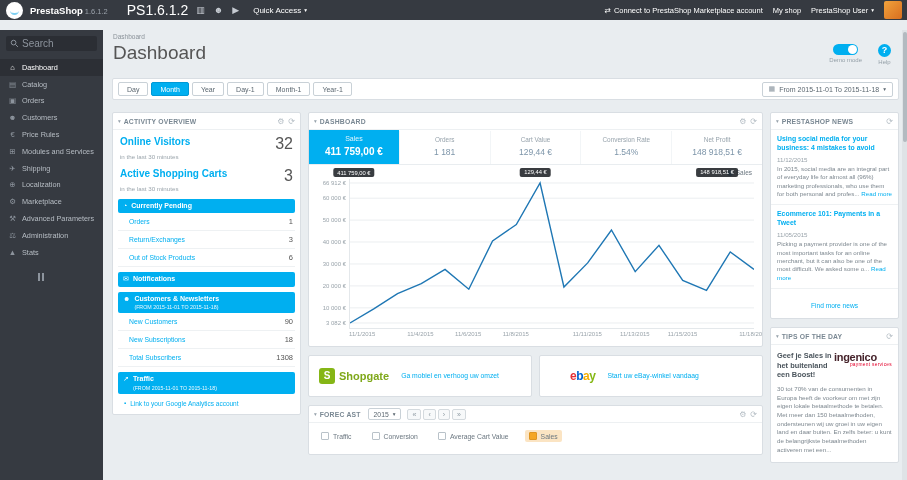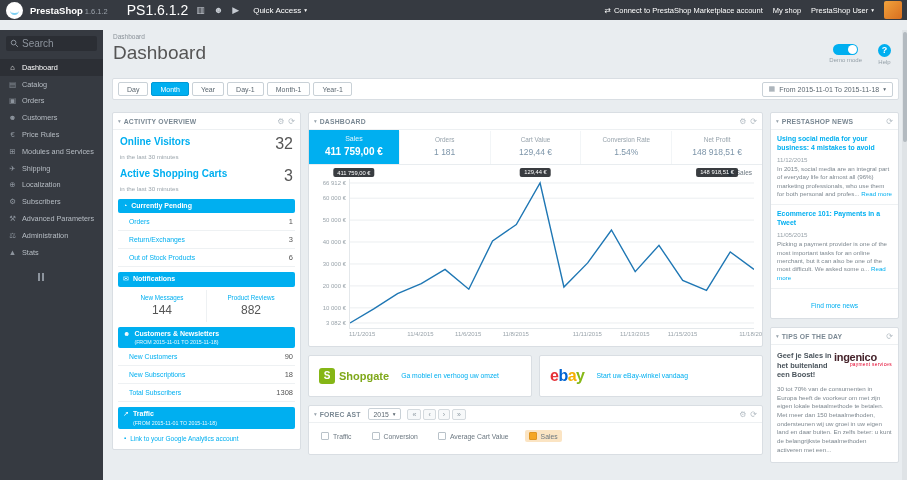--- a/index.html
+++ b/index.html
@@ -124,21 +124,21 @@
 
   
   .promos{display:flex;gap:7px;}
   .promo{flex:1;min-width:0;background:#fff;border:1px solid #d9dee3;border-radius:2px;height:42px;
     display:flex;align-items:center;gap:12px;padding:0 10px;}
   .sg-logo{display:flex;align-items:center;gap:4px;flex:none;}
   .sg-badge{width:16px;height:16px;background:#85b616;border-radius:3px;color:#fff;font-size:10px;
     font-weight:bold;text-align:center;line-height:16px;}
   .sg-name{color:#7fa81a;font-size:11px;font-weight:bold;}
   .promo-link{color:#00aff0;font-size:6.8px;line-height:1.3;}
-  .ebay-logo{font-size:16px;font-weight:bold;flex:none;letter-spacing:-.5px;}
+  .ebay-logo{font-size:12px;font-weight:bold;flex:none;letter-spacing:-.5px;margin-left:20px;}
 
   
   .forecast .ph-title{flex:none;}
   .year-select{display:flex;align-items:center;gap:4px;border:1px solid #c9d1d7;border-radius:2px;
     padding:1.5px 5px;font-size:6.8px;color:#5b6770;cursor:pointer;margin-left:4px;}
   .fnav{display:flex;gap:2px;margin-left:3px;}
   .fnav-btn{border:1px solid #d4dade;border-radius:2px;color:#8d99a2;font-size:7px;padding:1px 4px;
     cursor:pointer;background:#f7f9fa;}
   .fbody{display:flex;gap:12px;align-items:center;padding:7px 8px 12px;}
   .chip{display:flex;align-items:center;gap:4px;font-size:6.8px;color:#6b7780;cursor:pointer;
@@ -232,21 +232,21 @@
       <div class="side-item">
         <span class="s-ic">✈</span>
         <span class="s-lb">Shipping</span>
       </div>
       <div class="side-item">
         <span class="s-ic">⊕</span>
         <span class="s-lb">Localization</span>
       </div>
       <div class="side-item">
         <span class="s-ic">⚙</span>
-        <span class="s-lb">Subscribers</span>
+        <span class="s-lb">Marketplace</span>
       </div>
       <div class="side-item">
         <span class="s-ic">⚒</span>
         <span class="s-lb">Advanced Parameters</span>
       </div>
       <div class="side-item">
         <span class="s-ic">⚖</span>
         <span class="s-lb">Administration</span>
       </div>
       <div class="side-item">
@@ -337,30 +337,20 @@
               <span class="srow-value">3</span>
             </div>
             <div class="srow">
               <a class="srow-label">Out of Stock Products</a>
               <span class="srow-value">6</span>
             </div>
             <div class="sec-bar">
               <span class="sec-ic">✉</span>
               <div>
                 <div class="sec-title">Notifications</div>
-              </div>
-            </div>
-            <div class="notif-cells">
-              <div class="ncell">
-                <div class="ncell-label">New Messages</div>
-                <div class="ncell-value">144</div>
-              </div>
-              <div class="ncell">
-                <div class="ncell-label">Product Reviews</div>
-                <div class="ncell-value">882</div>
               </div>
             </div>
             <div class="sec-bar">
               <span class="sec-ic">☻</span>
               <div>
                 <div class="sec-title">Customers &amp; Newsletters</div>
                 <div class="sec-sub">(FROM 2015-11-01 TO 2015-11-18)</div>
               </div>
             </div>
             <div class="srow">

